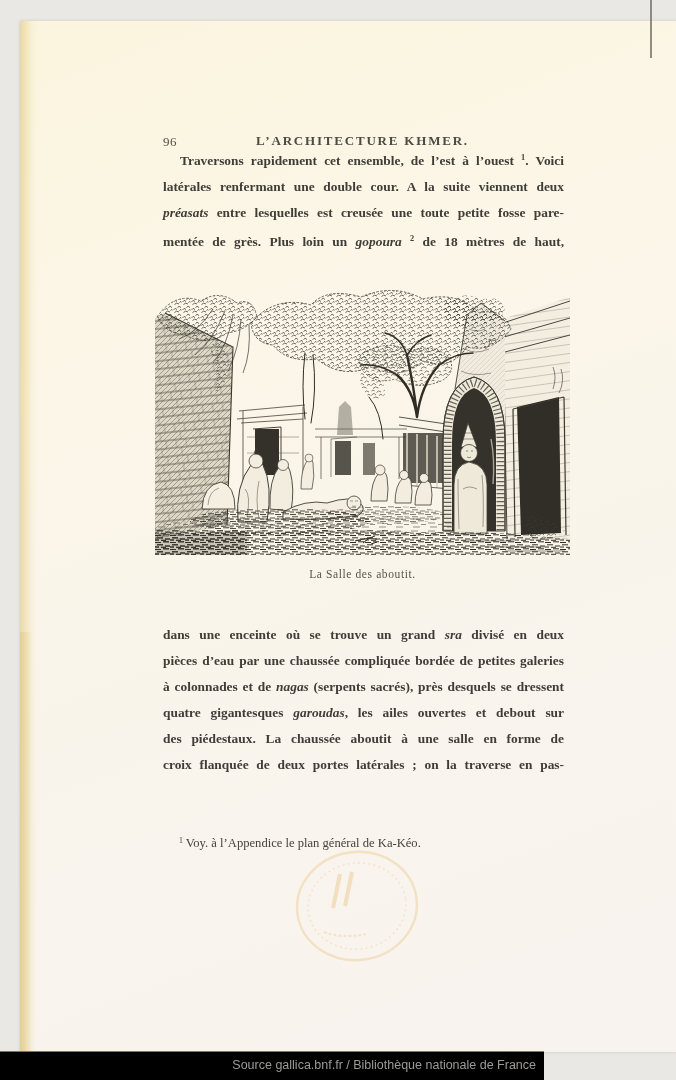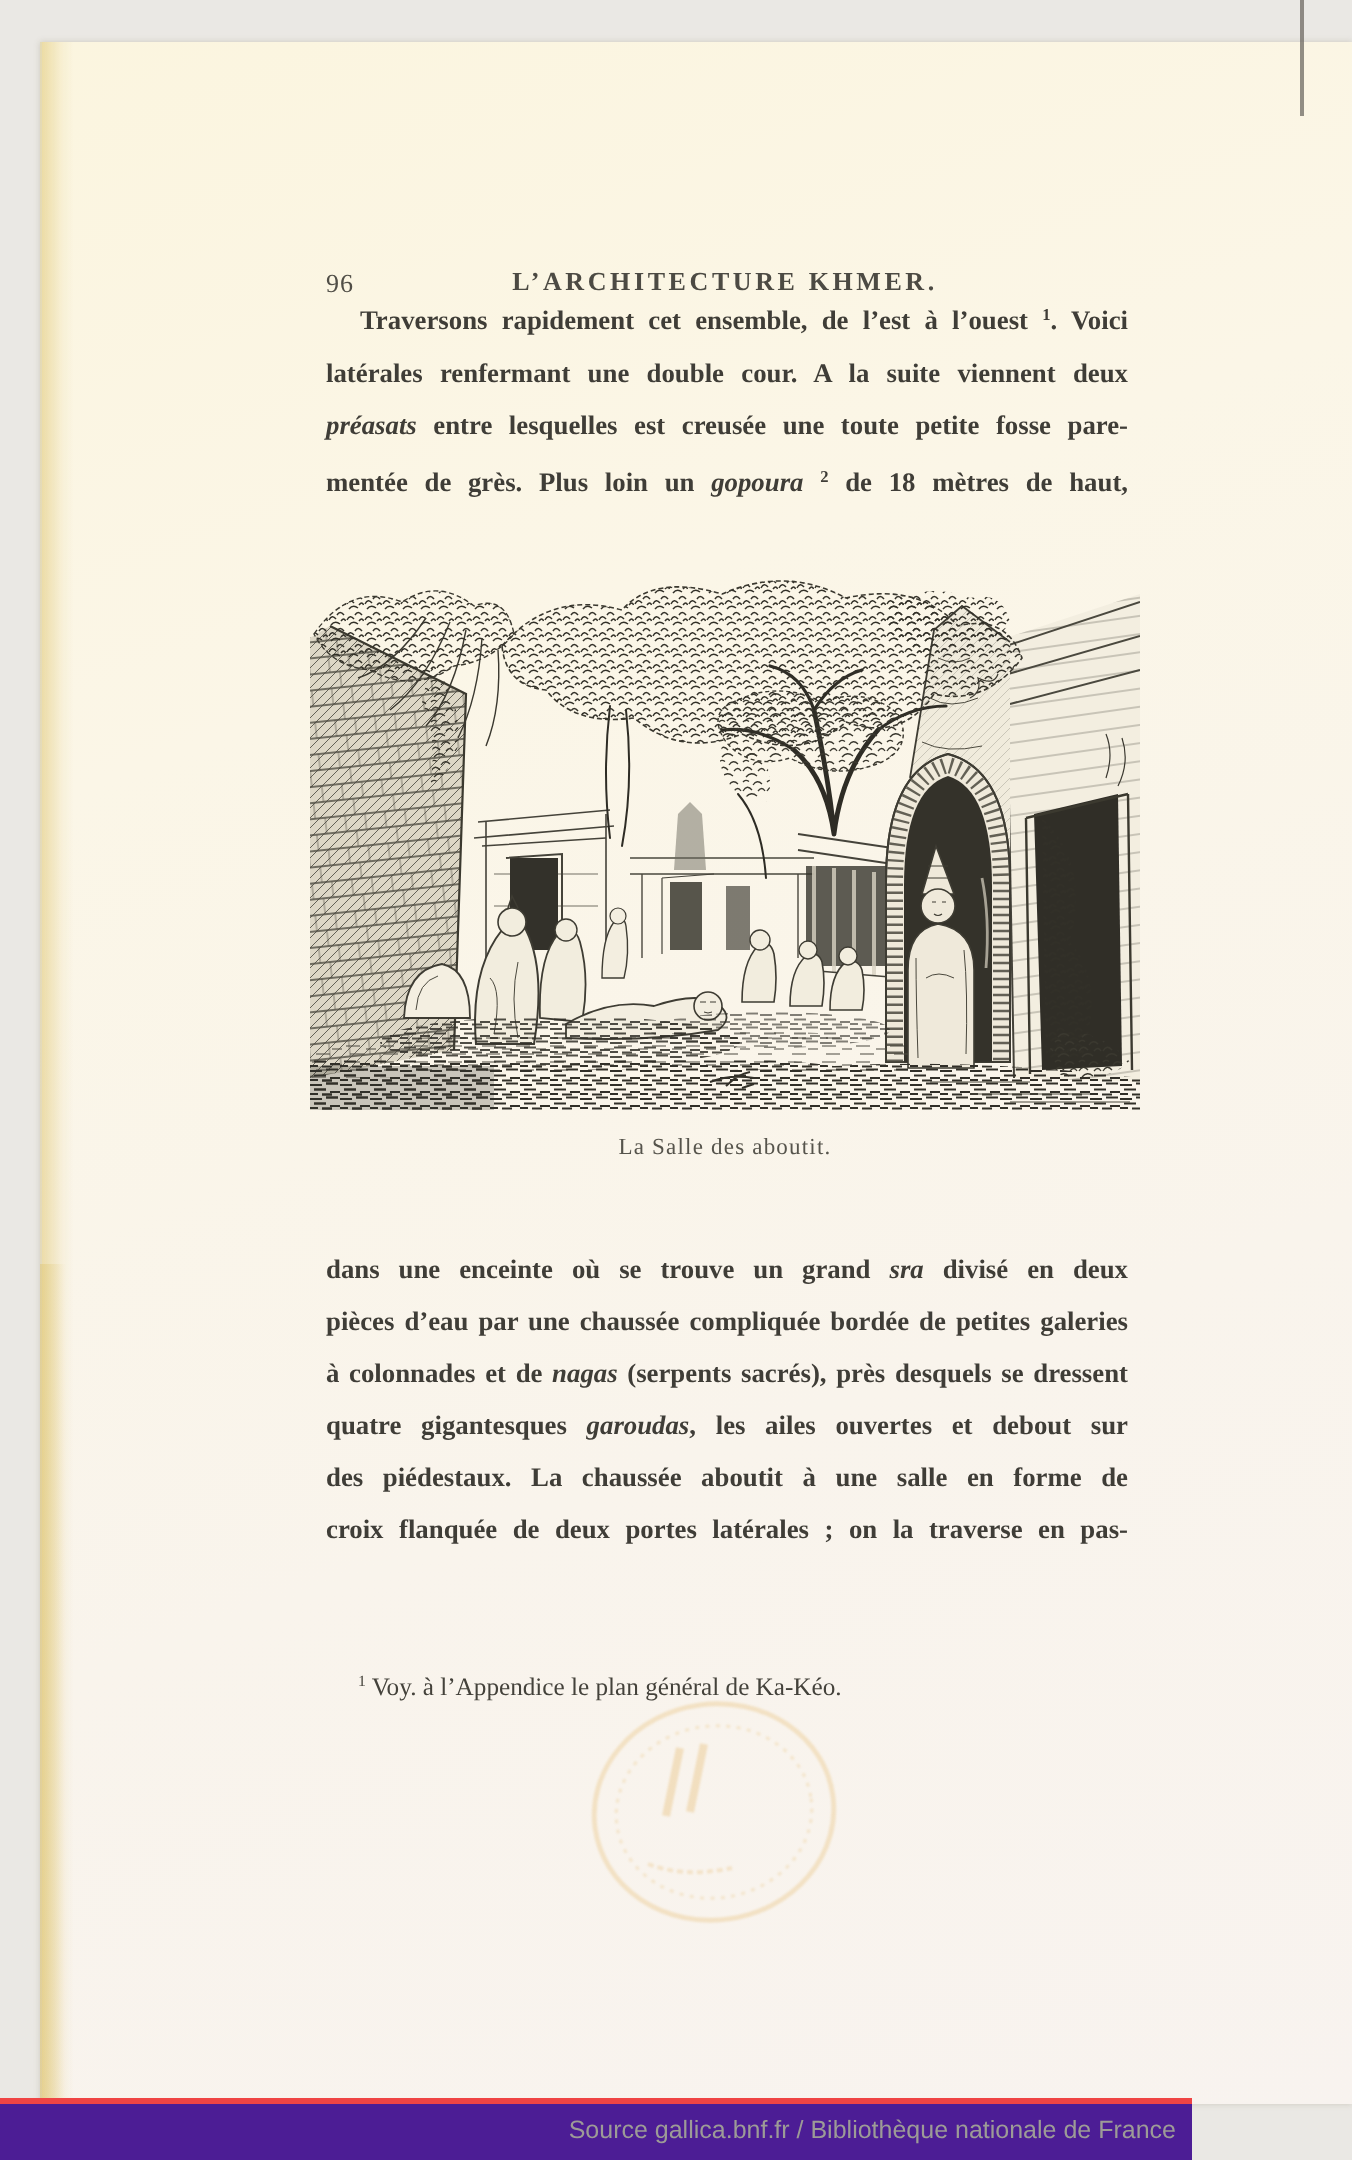--- a/index.html
+++ b/index.html
@@ -40,22 +40,22 @@
 
   .engraving-wrap{position:absolute;left:135px;top:268px;width:415px;height:266px;}
   .illustration-caption{position:absolute;left:135px;top:547px;width:415px;
     text-align:center;font-size:11.5px;letter-spacing:.6px;color:#56544c;}
 
   
   .stamp{position:absolute;left:252px;top:823px;width:170px;height:130px;
     opacity:.55;filter:blur(.5px);}
 
   
-  .footer-bar{position:absolute;left:0;bottom:0;width:596px;height:28px;
-    background:#4c1d95;border-top:3px solid #ef4444;}
+  .footer-bar{position:absolute;left:0;bottom:0;width:544px;height:28px;
+    background:#000000;border-top:1px solid #ef4444;}
   .source-attribution{position:absolute;right:8px;top:0;line-height:27px;
     font-family:"Liberation Sans",sans-serif;font-size:12.5px;color:#9d9b97;}
 </style>
 </head>
 <body>
 
 <div id="screenshot">
 
   <div class="scan-page">
     <div class="page-edge"></div>

